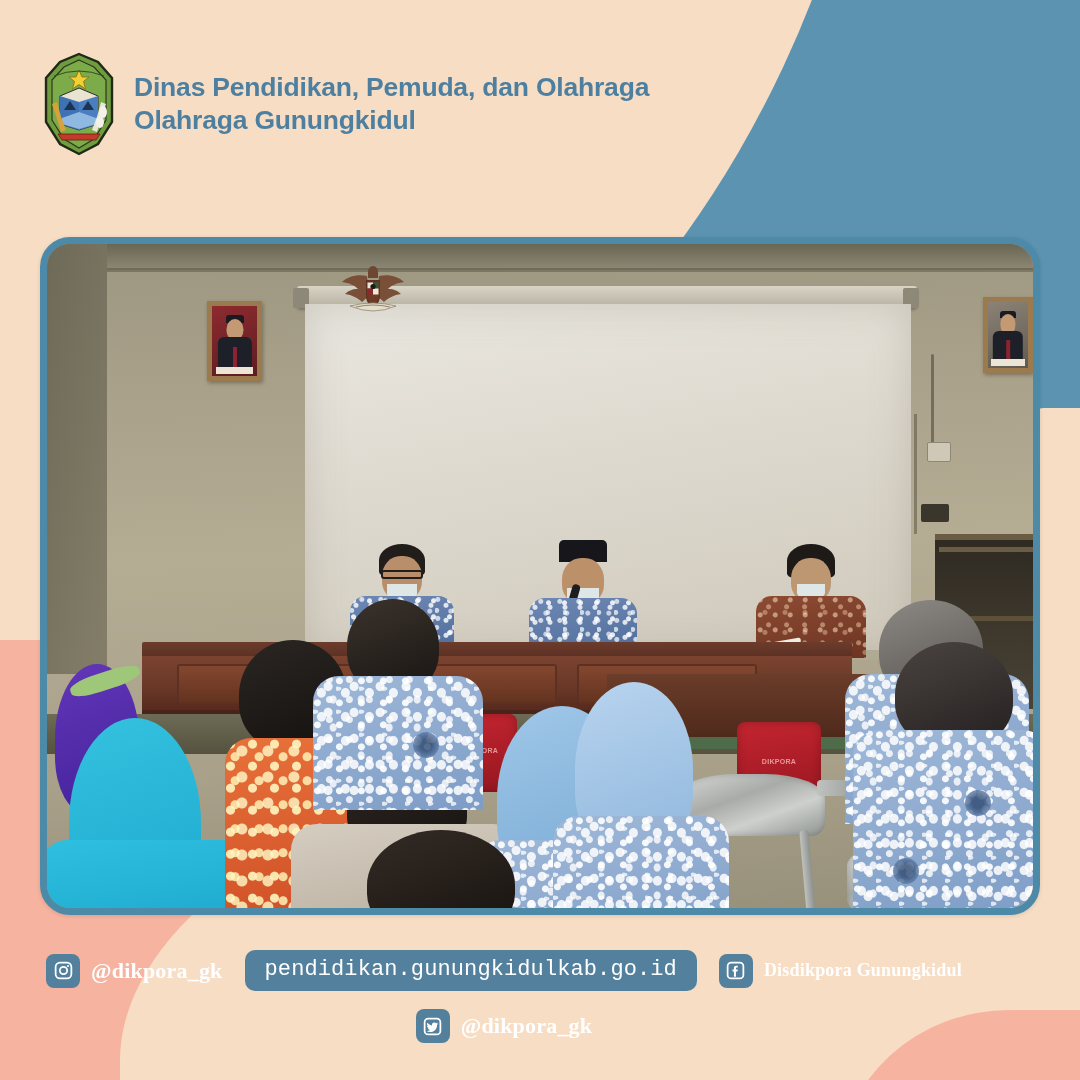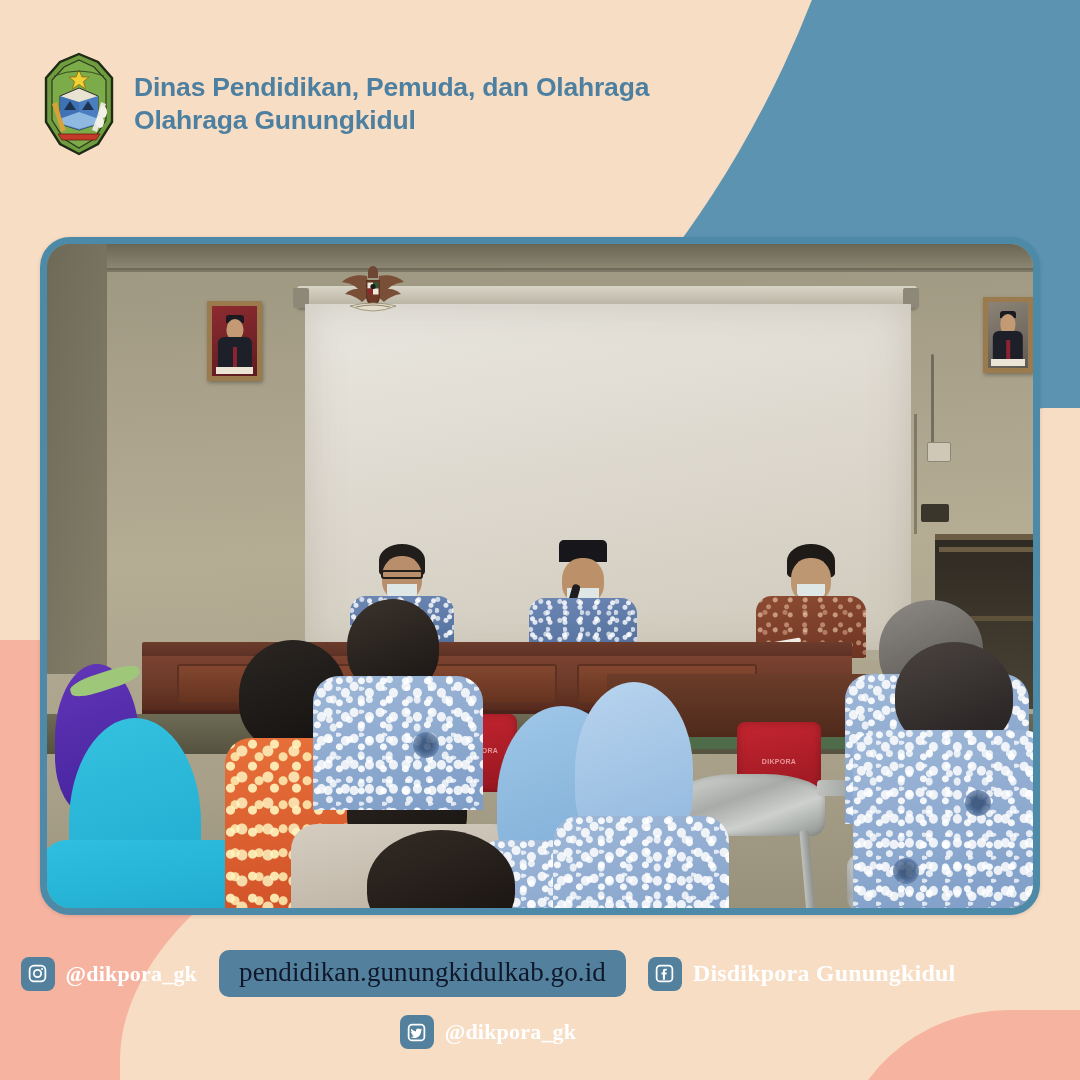--- a/index.html
+++ b/index.html
@@ -416,21 +416,21 @@
   }
   .bench {
     position: absolute; left: 560px; top: 430px;
     width: 340px; height: 70px;
     background: linear-gradient(180deg,#6b3d2a,#4b2719);
   }
 
   
   .footer {
     position: absolute;
-    left: 0; top: 950px;
+    left: 16px; top: 950px;
     width: 976px;
     z-index: 14;
   }
   .footer-row {
     display: flex; align-items: center; justify-content: center;
     gap: 22px;
   }
   .footer-row.row2 { margin-top: 18px; }
   .social-item { display: flex; align-items: center; gap: 11px; }
   .social-icon {
@@ -441,26 +441,26 @@
     flex: 0 0 auto;
   }
   .social-label {
     color: #ffffff;
     font-size: 22px;
     font-weight: bold;
     font-family: "Liberation Serif", serif;
     letter-spacing: .2px;
     white-space: nowrap;
   }
-  .social-label.small { font-size: 24px; }
+  .social-label.small { font-size: 18px; }
   .url-pill {
     background: #53809c;
-    color: #0f172a;
-    font-family: Liberation Serif, serif;
-    font-size: 27px;
+    color: #ffffff;
+    font-family: Liberation Mono, monospace;
+    font-size: 22px;
     padding: 7px 20px 9px;
     border-radius: 10px;
     white-space: nowrap;
     letter-spacing: .1px;
   }
 </style>
 </head>
 <body>
 
 <div id="poster">

